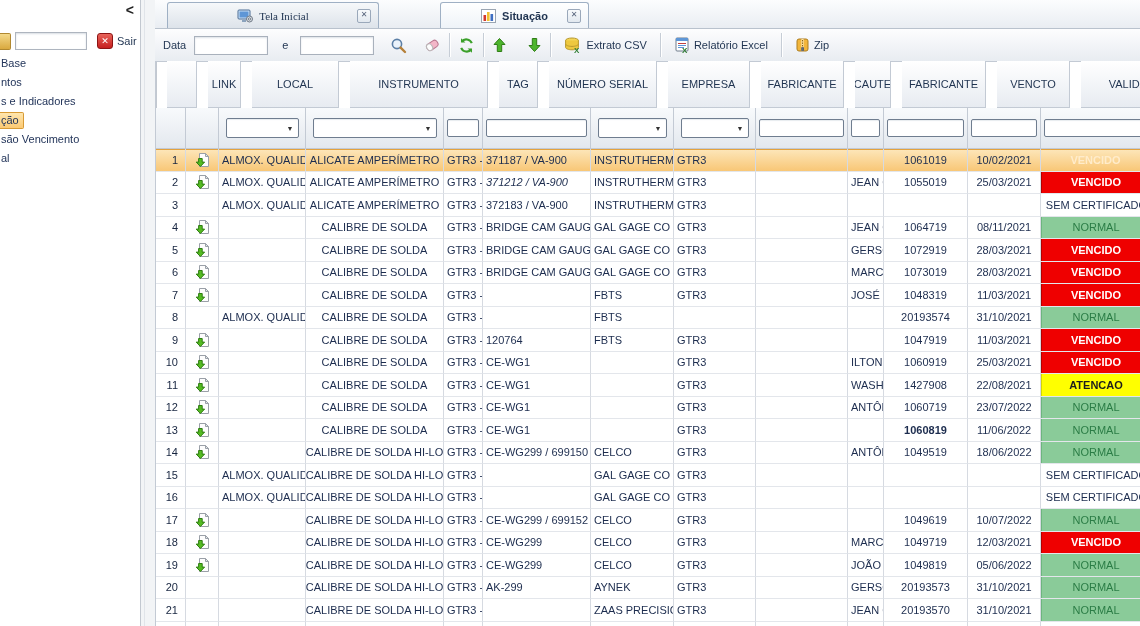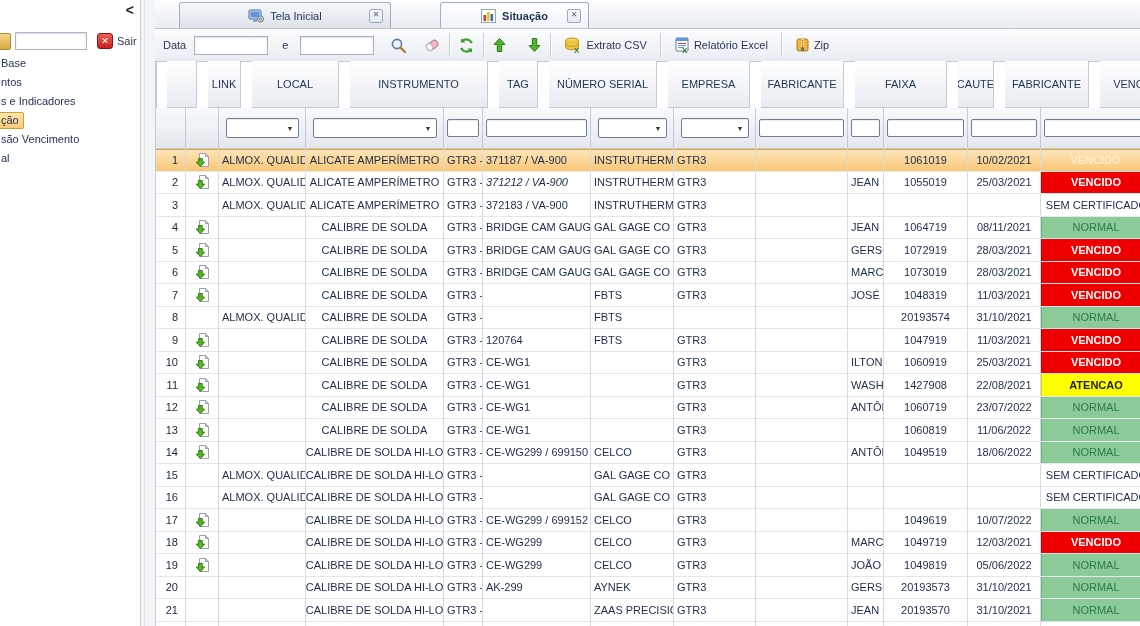--- a/index.html
+++ b/index.html
@@ -82,21 +82,21 @@
       <div><span class="nav-item selected">ção</span></div>
       <div><span class="nav-item">são Vencimento</span></div>
       <div><span class="nav-item">al</span></div>
     </div>
 </div>
 
 <div id="splitter"></div>
 
 <div id="main">
   <div id="tabstrip">
-      <div class="tab inactive" style="left: 24px; width: 210px;">
+      <div class="tab inactive" style="left: 12px; width: 210px; font-family: Liberation Serif, serif;">
         <span>
           <svg width="16" height="14" viewBox="0 0 16 14">
             <rect x="1" y="1" width="12" height="9" rx="1" fill="#cfe3f7" stroke="#4a6d96"></rect>
             <rect x="2.5" y="2.5" width="9" height="6" fill="#5e96d6"></rect>
             <rect x="5" y="11" width="4" height="2" fill="#8ba3bd"></rect>
             <circle cx="12.5" cy="10" r="3" fill="#d8dde3" stroke="#707a86"></circle>
             <circle cx="12.5" cy="10" r="1.1" fill="#fff" stroke="#707a86"></circle>
           </svg>
         </span>
         <span class="lbl">Tela Inicial</span>
@@ -207,21 +207,20 @@
   <div id="grid">
     <div id="hdr">
         <div class="hc" style="width: 30px;"></div>
         <div class="hc" style="width: 33px;">LINK</div>
         <div class="hc" style="width: 87px;">LOCAL</div>
         <div class="hc" style="width: 138px;">INSTRUMENTO</div>
         <div class="hc" style="width: 39px;">TAG</div>
         <div class="hc" style="width: 108px;">NÚMERO SERIAL</div>
         <div class="hc" style="width: 82px;">EMPRESA</div>
         <div class="hc" style="width: 83px;">FABRICANTE</div>
-        <div class="hc" style="width: 92px;">FAIXA</div>
         <div class="hc" style="width: 36px;">CAUTE</div>
         <div class="hc" style="width: 84px;">FABRICANTE</div>
         <div class="hc" style="width: 73px;">VENCTO</div>
         <div class="hc" style="width: 110px;">VALIDADE</div>
       </div>
     <div id="flt">
         <div class="hc" style="width: 30px;"></div>
         <div class="hc" style="width: 33px;"></div>
         <div class="hc" style="width: 87px;">
           <div class="dd" style="width: 71px;">
@@ -562,21 +561,21 @@
             </span>
           </div>
           <div class="cell" style="width: 87px;"></div>
           <div class="cell center" style="width: 138px;">CALIBRE DE SOLDA</div>
           <div class="cell" style="width: 39px;">GTR3 -</div>
           <div class="cell" style="width: 108px;">CE-WG1</div>
           <div class="cell" style="width: 83px;"></div>
           <div class="cell" style="width: 82px;">GTR3</div>
           <div class="cell" style="width: 92px;"></div>
           <div class="cell" style="width: 36px;"></div>
-          <div class="cell center" style="width: 84px;">1060819</div>
+          <div class="cell center" style="width: 84px; font-weight: bold;">1060819</div>
           <div class="cell center" style="width: 73px;">11/06/2022</div>
           <div class="cell center" style="width: 110px; padding: 0px;">
             <div class="badge normal">NORMAL</div>
           </div>
         </div>
         <div class="row">
           <div class="cell num" style="width: 30px;">14</div>
           <div class="cell center" style="width: 33px;">
             <span>
               <svg width="16" height="16" viewBox="0 0 16 16">

